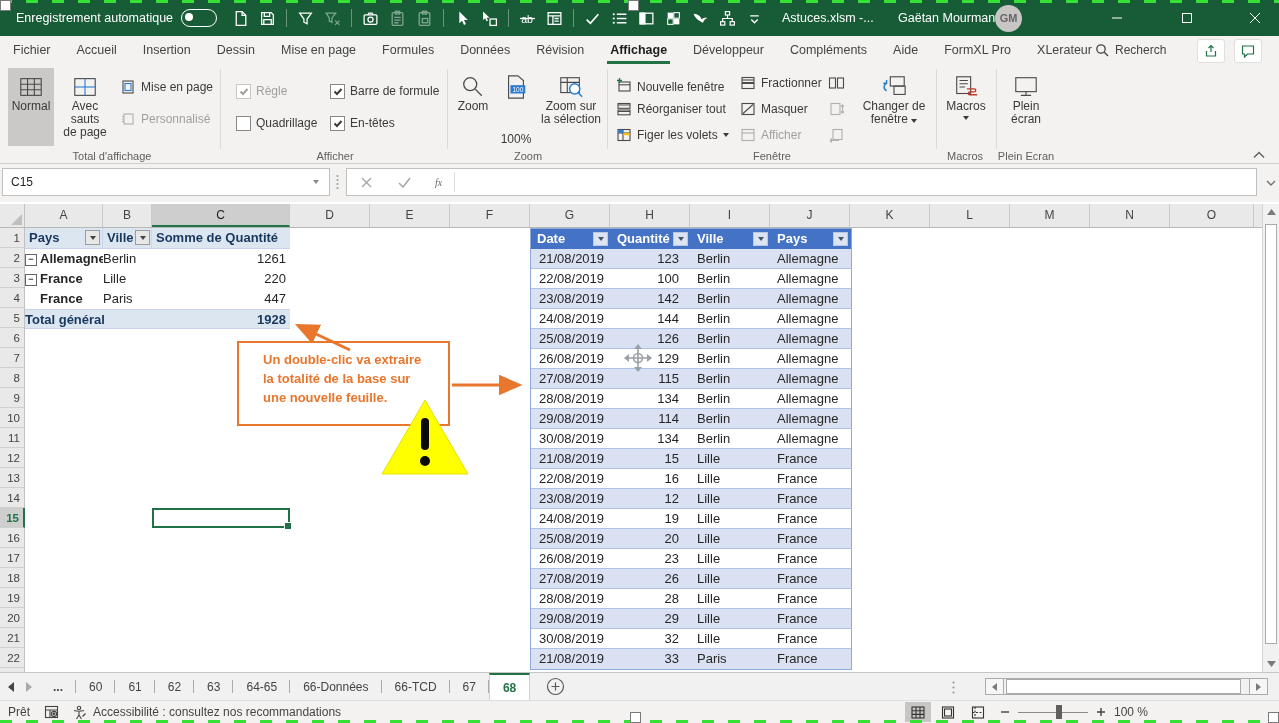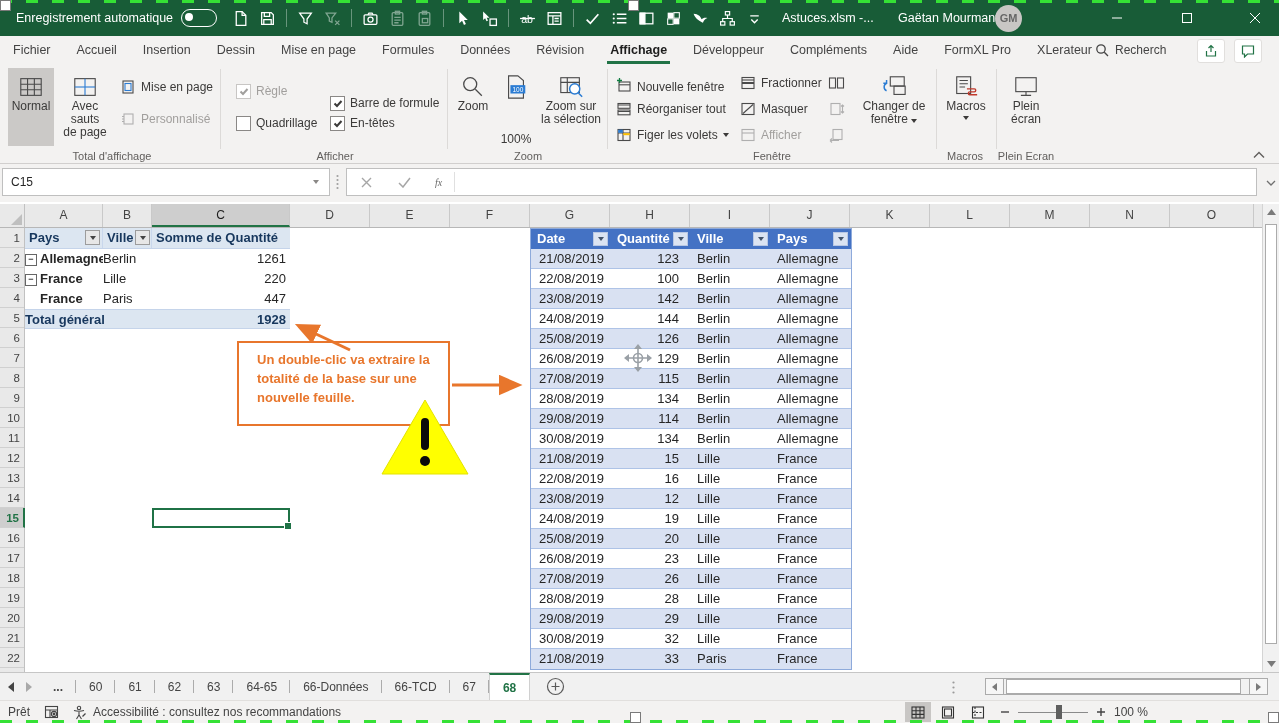--- a/index.html
+++ b/index.html
@@ -74,21 +74,21 @@
   .trow{display:flex;height:20px;border-bottom:1px solid #AEC3E7;box-sizing:border-box;}
   .trows .trow:nth-child(odd){background:#D9E1F2;}
   .trow:last-child{border-bottom:none;}
   .tc{flex:none;font-size:13px;line-height:19px;white-space:nowrap;overflow:hidden;box-sizing:border-box;}
   .tc.c0{width:80px;padding-left:8px;}
   .tc.c1{width:80px;padding-right:12px;text-align:right;}
   .tc.c2{width:80px;padding-left:6px;}
   .tc.c3{width:80px;padding-left:6px;}
   
   .callout{position:absolute;left:237px;top:137px;width:213px;height:85px;border:2px solid #E8762C;background:#fff;
-           color:#E8762C;font-weight:bold;font-size:13px;line-height:19px;padding:7px 18px;box-sizing:border-box;z-index:4;}
+           color:#E8762C;font-weight:bold;font-size:13px;line-height:19px;padding:7px 24px;box-sizing:border-box;z-index:4;}
   .selcell{position:absolute;left:152px;top:304px;width:138px;height:20px;border:2px solid #1F7246;box-sizing:border-box;z-index:5;}
   .selcell .handle{position:absolute;right:-4px;bottom:-4px;width:6px;height:6px;background:#1F7246;border:1px solid #fff;}
   .overlay{position:absolute;left:0;top:0;width:1262px;height:468px;z-index:6;pointer-events:none;}
   
   .vscroll{left:1262px;top:204px;width:17px;height:468px;background:#F1F1F1;border-left:1px solid #D4D4D4;box-sizing:border-box;}
   .vthumb{position:absolute;left:2px;top:20px;width:12px;height:420px;background:#fff;border:1px solid #ABABAB;box-sizing:border-box;}
   .fexp{left:1262px;top:164px;width:17px;height:38px;background:#F3F2F1;display:flex;align-items:center;justify-content:center;}
   
   .tabstrip{left:0;top:672px;width:1279px;height:28px;background:#F1F1F1;border-top:1px solid #C6C6C6;box-sizing:border-box;display:flex;align-items:stretch;}
   .stab{padding:0 13px;display:flex;align-items:center;color:#444;font-size:12px;position:relative;white-space:nowrap;}
@@ -359,21 +359,21 @@
           <svg class="chk dis" width="10" height="10" viewBox="0 0 10 10">
             <path d="M1.5 5.5l2.5 2.5 4.5-5"></path>
           </svg>
         </span>
       <span class="disabled" style="color:#A19F9D;">Règle</span>
     </div>
     <div class="smbtn" style="left:236px;top:48px;">
       <span class="cb"></span>
         <span>Quadrillage</span>
     </div>
-    <div class="smbtn" style="left:330px;top:16px;margin-top:12px;">
+    <div class="smbtn" style="left:330px;top:16px;">
       <span class="cb">
           <svg class="chk" width="10" height="10" viewBox="0 0 10 10">
             <path d="M1.5 5.5l2.5 2.5 4.5-5"></path>
           </svg>
         </span>
       <span>Barre de formule</span>
     </div>
     <div class="smbtn" style="left:330px;top:48px;">
       <span class="cb">
           <svg class="chk" width="10" height="10" viewBox="0 0 10 10">

